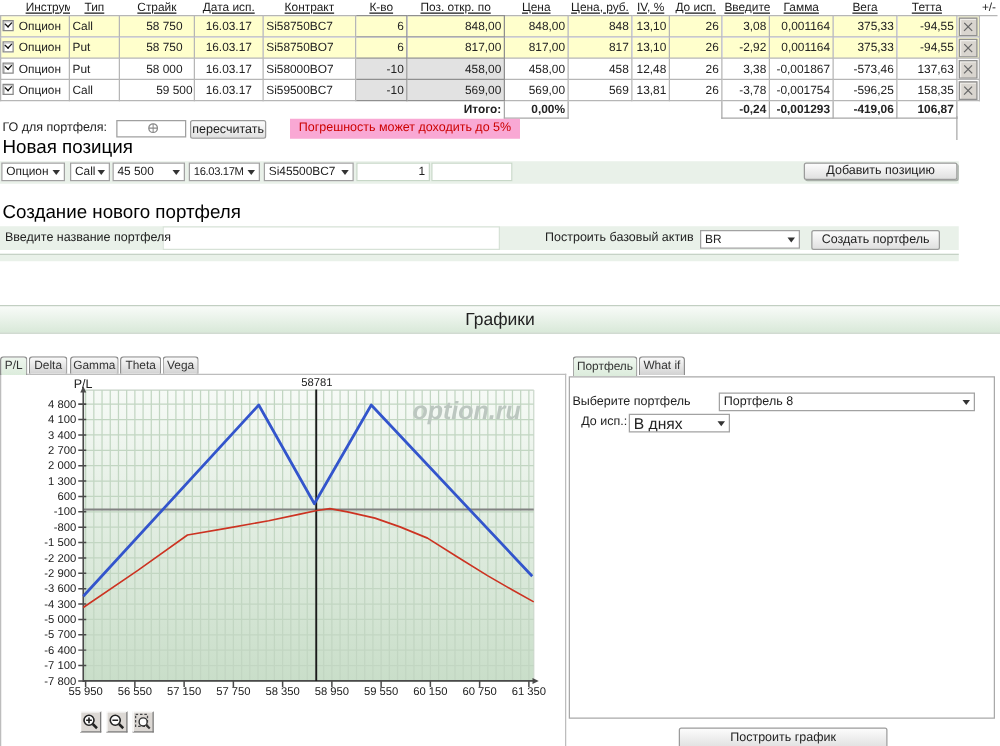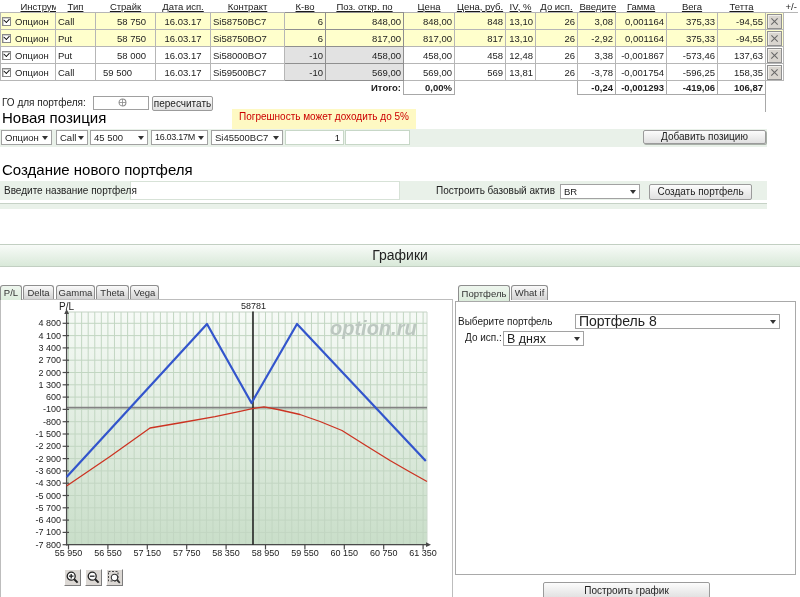--- a/index.html
+++ b/index.html
@@ -135,21 +135,21 @@
 <td class="c rt">-573,46</td>
 <td class="c rt">137,63</td>
 <td class="c ct" style="padding:0">
             <span class="xbtn"></span>
           </td>
 <td class="nob"></td>
 </tr>
 <tr class="wrow">
 <td class="c"><span class="cb"></span>Опцион</td>
 <td class="c">Call</td>
-<td class="c rt" style="padding-right:23px">59 500</td>
+<td class="c rt" style="padding-right:1px">59 500</td>
 <td class="c ct">16.03.17</td>
 <td class="c">Si59500BC7</td>
 <td class="c inp rt">-10</td>
 <td class="c inp rt">569,00</td>
 <td class="c rt">569,00</td>
 <td class="c rt">569</td>
 <td class="c rt">13,81</td>
 <td class="c rt">26</td>
 <td class="c rt">-3,78</td>
 <td class="c rt">-0,001754</td>
@@ -185,21 +185,21 @@
 <div class="abs" style="left:766px;top:12px;width:32px;height:1px;background:#b6b6b6;"></div>
 
 <div class="abs lbl" style="left:2px;top:97px;">ГО для портфеля:</div>
 <div class="abs" style="left:93px;top:95.5px;width:54px;height:12px;border:1px solid #a0a0a0;background:#fff;">
 <svg width="9" height="9" style="position:absolute;left:24px;top:1.5px" viewBox="0 0 11 11">
         <circle cx="5.5" cy="5.5" r="4.2" fill="none" stroke="#8a8a8a" stroke-width="1.3"></circle>
         <path d="M5.5 1.3 V9.7 M1.3 5.5 H9.7" stroke="#8a8a8a" stroke-width="1"></path>
       </svg>
 </div>
 <div class="btn" style="left:152px;top:95.5px;width:59px;height:13px;line-height:13px;">пересчитать</div>
-<div class="abs" style="left:232px;top:109px;height:32px;background:#fef9c3;color:#cc0000;font-size:10px;line-height:16px;padding:0 7px;white-space:nowrap;">Погрешность может доходить до 5%</div>
+<div class="abs" style="left:232px;top:95px;height:16px;background:#f9a8d4;color:#cc0000;font-size:10px;line-height:16px;padding:0 7px;white-space:nowrap;">Погрешность может доходить до 5%</div>
 
 <h2 class="sec" style="left:2px;top:109px;">Новая позиция</h2>
 <div class="grow" style="top:129px;height:18px;"></div>
 <div class="sel" style="left:1px;top:130px;width:51px;height:15px;">Опцион</div>
 <div class="sel" style="left:56px;top:130px;width:32px;height:15px;">Call</div>
 <div class="sel" style="left:90px;top:130px;width:58px;height:15px;">45 500</div>
 <div class="sel" style="left:151px;top:130px;width:57px;height:15px;font-size:9px;letter-spacing:-0.3px;">16.03.17М</div>
 <div class="sel" style="left:211px;top:130px;width:72px;height:15px;">Si45500BC7</div>
 <div class="abs" style="left:285px;top:130px;width:54px;height:13px;background:#fff;border:1px solid #c7d7c7;font-size:9.5px;line-height:13px;text-align:right;padding-right:3px;">1</div>
 <div class="abs" style="left:345px;top:130px;width:63px;height:13px;background:#fff;border:1px solid #c7d7c7;"></div>
@@ -405,17 +405,17 @@
         <rect x="1.5" y="1.5" width="9.5" height="9.5" fill="none" stroke="#444" stroke-width="1" stroke-dasharray="2,1.5"></rect>
         <circle cx="7.5" cy="7.5" r="3.2" fill="#fcfcfc" stroke="#333" stroke-width="1.1"></circle>
         <line x1="9.9" y1="9.9" x2="12.8" y2="12.8" stroke="#333" stroke-width="1.7"></line>
       </svg>
 </div>
 
 <div class="panelbox" style="left:455px;top:301px;width:339px;height:272px;"></div>
 <div class="tab act" style="left:458px;top:285px;width:50px;height:15px;line-height:15px;">Портфель</div>
 <div class="tab" style="left:511px;top:285px;width:35px;height:14px;line-height:14px;">What if</div>
 <div class="abs lbl" style="left:458px;top:316px;">Выберите портфель</div>
-<div class="sel" style="left:575px;top:314px;width:205px;height:15px;font-size:14px;">Портфель 8</div>
+<div class="sel" style="left:575px;top:314px;width:205px;height:15px;font-size:10px;">Портфель 8</div>
 <div class="abs lbl" style="left:465px;top:332px;">До исп.:</div>
 <div class="sel" style="left:503px;top:331px;width:81px;height:15px;font-size:12.5px;line-height:14px;">В днях</div>
 <div class="btn" style="left:543px;top:582px;width:165px;height:15px;line-height:15px;">Построить график</div>
 </div>
 
 </body></html>

